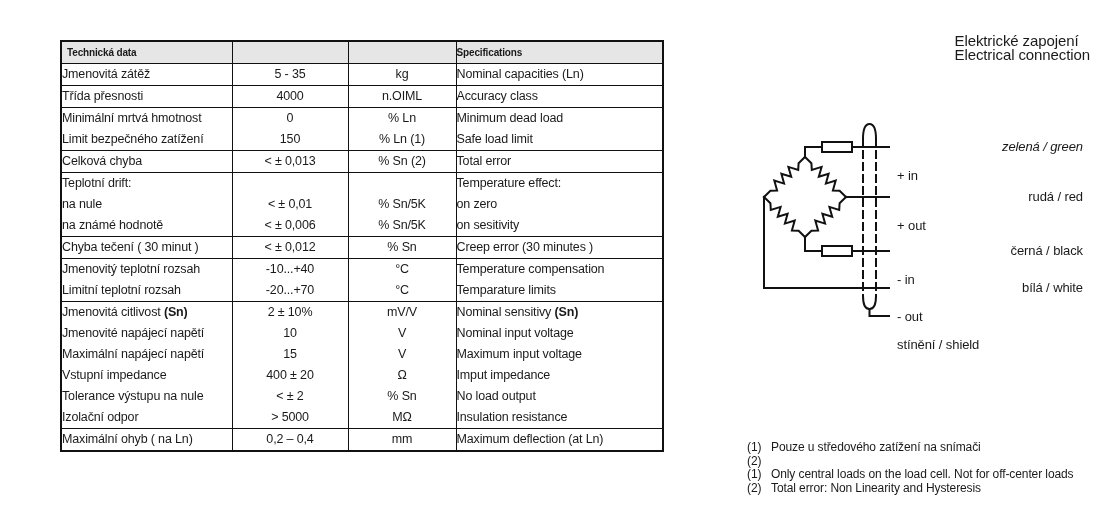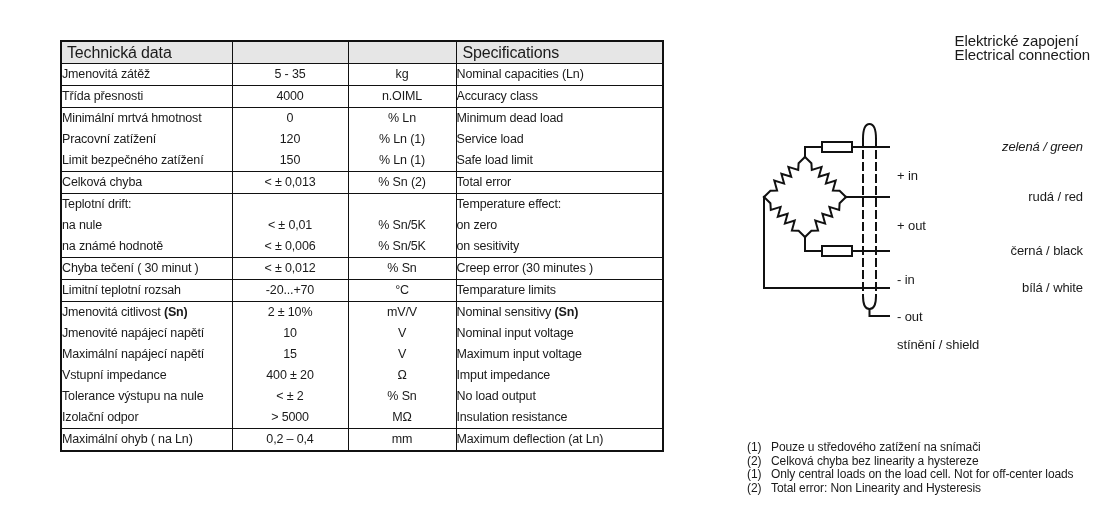--- a/index.html
+++ b/index.html
@@ -18,25 +18,25 @@
   table.spec col.c1{width:171px;}
   table.spec col.c2{width:116px;}
   table.spec col.c3{width:108px;}
   table.spec col.c4{width:207px;}
   table.spec td,table.spec th{
     height:21px;padding:0;white-space:nowrap;overflow:hidden;
     font-weight:normal;vertical-align:middle;
   }
   table.spec td+td,table.spec th+th{border-left:1px solid #111;}
   table.spec thead th{
-    background:#e6e6e6;font-weight:normal;font-size:16px;
+    background:#e6e6e6;font-weight:bold;font-size:10px;
     text-align:left;border-bottom:1px solid #111;margin-left:39px;
   }
   table.spec thead th.h1{padding-left:5px;}
-  table.spec thead th.h4{padding-left:6px;}
+  table.spec thead th.h4{}
   table.spec tbody{border-top:1px solid #111;}
   td.czech{padding-left:5px;text-align:left;}
   td.value,td.unit{text-align:center;}
   td.english{padding-left:6px;text-align:left;}
   .b{font-weight:bold;}
   
   svg.circuit{position:absolute;left:0;top:0;pointer-events:none;}
   .diag-label{position:absolute;font-size:13px;letter-spacing:-0.1px;line-height:14px;white-space:nowrap;margin-top:29px;}
   .wire-color{position:absolute;right:30px;text-align:right;font-size:13px;letter-spacing:-0.1px;line-height:14px;white-space:nowrap;}
   .diag-title{
@@ -85,26 +85,20 @@
         </tr>
       </tbody>
       <tbody>
         <tr>
           <td class="czech">Minimální mrtvá hmotnost</td>
           <td class="value">0</td>
           <td class="unit">% Ln</td>
           <td class="english">Minimum dead load</td>
         </tr>
         <tr>
-          <td class="czech">Pracovní zatížení</td>
-          <td class="value">120</td>
-          <td class="unit">% Ln (1)</td>
-          <td class="english">Service load</td>
-        </tr>
-        <tr>
           <td class="czech">Limit bezpečného zatížení</td>
           <td class="value">150</td>
           <td class="unit">% Ln (1)</td>
           <td class="english">Safe load limit</td>
         </tr>
       </tbody>
       <tbody>
         <tr>
           <td class="czech">Celková chyba</td>
           <td class="value">&lt; ± 0,013</td>
@@ -134,20 +128,26 @@
       </tbody>
       <tbody>
         <tr>
           <td class="czech">Chyba tečení ( 30 minut )</td>
           <td class="value">&lt; ± 0,012</td>
           <td class="unit">% Sn</td>
           <td class="english">Creep error (30 minutes )</td>
         </tr>
       </tbody>
       <tbody>
+        <tr>
+          <td class="czech">Jmenovitý teplotní rozsah</td>
+          <td class="value">-10...+40</td>
+          <td class="unit">°C</td>
+          <td class="english">Temperature compensation</td>
+        </tr>
         <tr>
           <td class="czech">Limitní teplotní rozsah</td>
           <td class="value">-20...+70</td>
           <td class="unit">°C</td>
           <td class="english">Temparature limits</td>
         </tr>
       </tbody>
       <tbody>
         <tr>
           <td class="czech">Jmenovitá citlivost <span class="b">(Sn)</span></td>
@@ -241,21 +241,20 @@
 <div class="wire-color" style="top:244px;">černá / black</div>
 <div class="wire-color" style="top:281px;">bílá / white</div>
 
 <div class="footnotes">
   <div class="fn-item">
     <span class="fn-ref">(1)</span>
     <span class="fn-text">Pouze u středového zatížení na snímači</span>
   </div>
   <div class="fn-item">
     <span class="fn-ref">(2)</span>
-    <span class="fn-text">Celková chyba bez linearity a hystereze</span>
   </div>
   <div class="fn-item">
     <span class="fn-ref">(1)</span>
     <span class="fn-text">Only central loads on the load cell. Not for off-center loads</span>
   </div>
   <div class="fn-item">
     <span class="fn-ref">(2)</span>
     <span class="fn-text">Total error: Non Linearity and Hysteresis</span>
   </div>
 </div>

